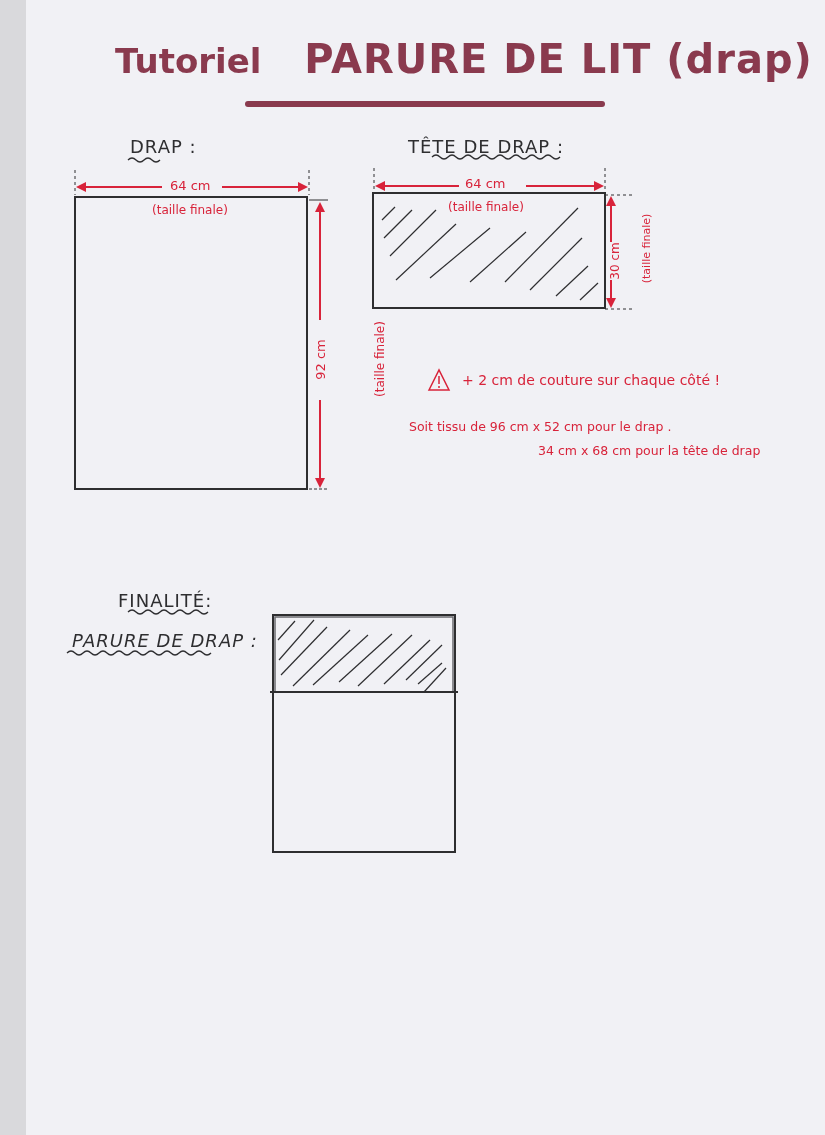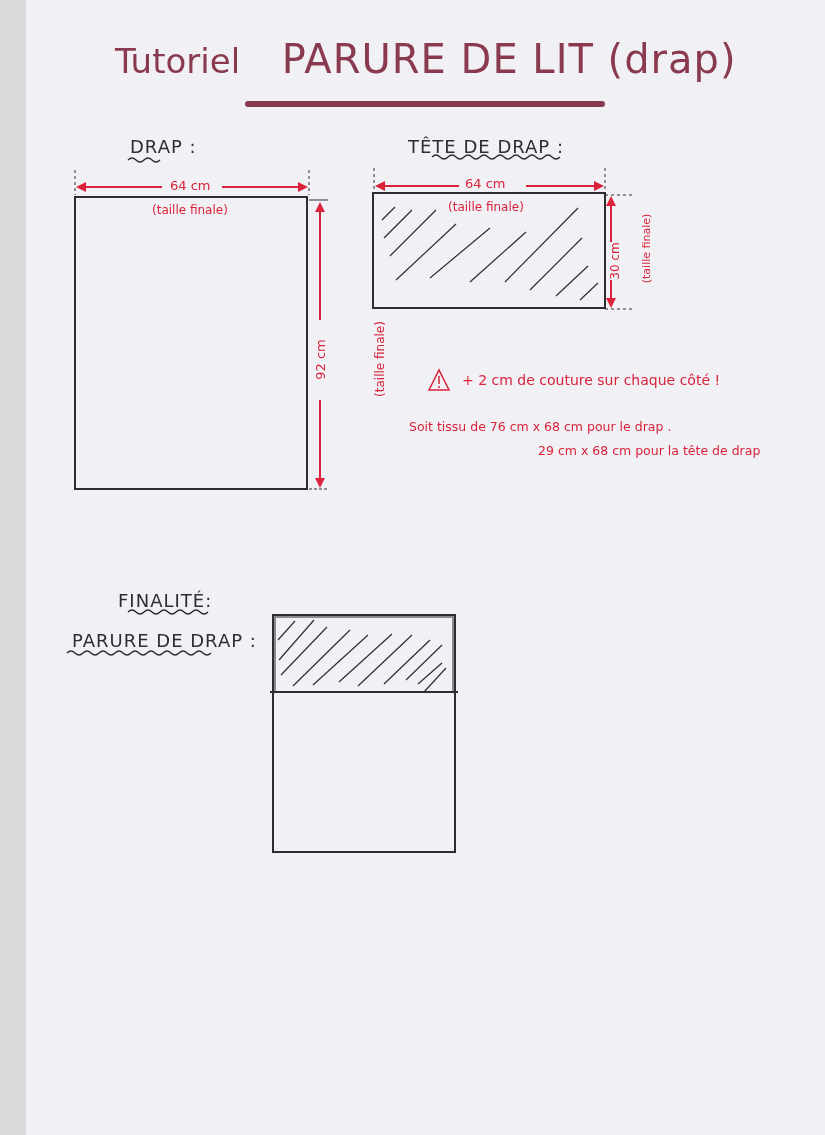--- a/index.html
+++ b/index.html
@@ -5,21 +5,21 @@
   html, body { margin: 0; padding: 0; }
   body {
     width: 825px; height: 1135px; position: relative; overflow: hidden;
     background: #eeeef2;
     font-family: "DejaVu Sans", sans-serif;
   }
   .page-edge { position: absolute; left: 0; top: 0; width: 26px; height: 1135px; background: #d9d9dc; }
   .paper { position: absolute; left: 26px; top: 0; width: 799px; height: 1135px; background: #f1f1f5; }
   .abs { position: absolute; }
   .title {
-    left: 115px; top: 36px; font-size: 40px; font-weight: normal; color: #8a3a4e;
+    left: 115px; top: 36px; font-size: 40px; font-weight: bold; color: #8a3a4e;
     font-family: "DejaVu Sans", sans-serif; letter-spacing: 1px; white-space: nowrap;
   }
   .title .t1 { font-size: 34px; margin-right: 28px; letter-spacing: 0; }
   .title-underline { left: 245px; top: 101px; width: 360px; height: 6px; border-radius: 3px; background: #8a3a4e; }
   .label { font-family: "DejaVu Sans", sans-serif; color: #2e2e30; font-size: 18px; letter-spacing: 1px; white-space: nowrap; }
   .red { color: #d8233a; font-family: "DejaVu Sans", sans-serif; white-space: nowrap; }
   .note { font-size: 14px; }
   svg { position: absolute; left: 0; top: 0; }
 </style>
 </head>
@@ -123,17 +123,17 @@
 <div class="abs red" style="left:300px; top:352px; font-size:13px; transform:rotate(-90deg); transform-origin:center;">92 cm</div>
 <div class="abs red" style="left:300px; top:352px; font-size:12px; transform:translate(42px,0) rotate(-90deg); transform-origin:center;">(taille finale)</div>
 
 <div class="abs label" style="left:408px; top:136px;">TÊTE DE DRAP :</div>
 <div class="abs red" style="left:465px; top:176px; font-size:13px;">64 cm</div>
 <div class="abs red" style="left:448px; top:200px; font-size:12px;">(taille finale)</div>
 <div class="abs red" style="left:596px; top:254px; font-size:12px; transform:rotate(-90deg);">30 cm</div>
 <div class="abs red" style="left:592px; top:242px; font-size:11px; transform:translate(20px,0) rotate(-90deg);">(taille finale)</div>
 
 <div class="abs red note" style="left:462px; top:372px;">+ 2 cm de couture sur chaque côté !</div>
-<div class="abs red" style="left:409px; top:419px; font-size:12.5px;">Soit tissu de  76 cm x 68 cm  pour le drap .</div>
-<div class="abs red" style="left:538px; top:443px; font-size:12.5px;">29 cm x 68 cm  pour la tête de drap</div>
+<div class="abs red" style="left:409px; top:419px; font-size:12.5px;">Soit tissu de  96 cm x 52 cm  pour le drap .</div>
+<div class="abs red" style="left:538px; top:443px; font-size:12.5px;">34 cm x 68 cm  pour la tête de drap</div>
 
 <div class="abs label" style="left:118px; top:590px;">FINALITÉ:</div>
-<div class="abs label" style="left:72px; top:630px;">PARURE DE DRAP :</div>
+<div class="abs label" style="left:72px; top:630px;font-style:italic;">PARURE DE DRAP :</div>
 
 </body></html>

